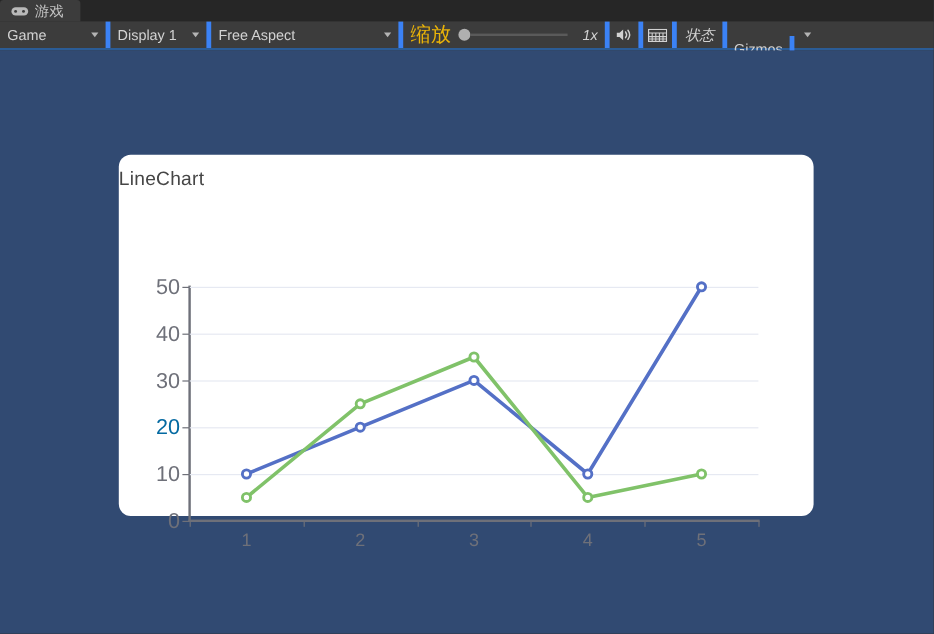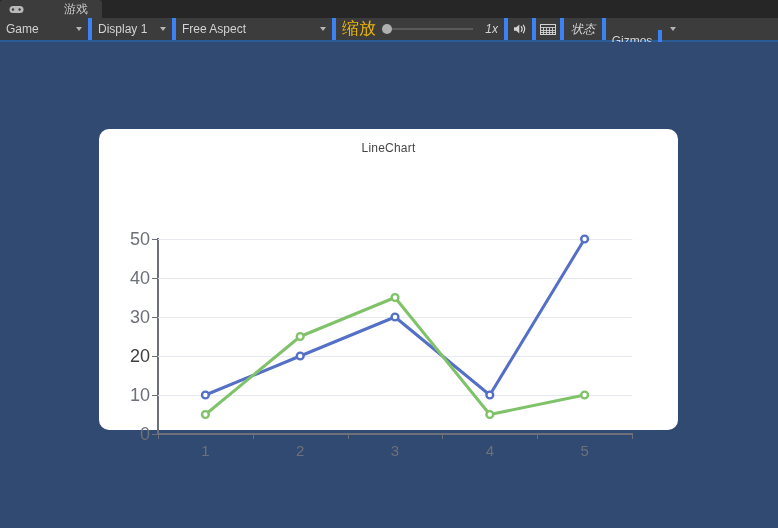--- a/index.html
+++ b/index.html
@@ -43,21 +43,20 @@
     padding: 0 14px 0 9px;
     border-top-left-radius: 3px;
     border-top-right-radius: 3px;
     box-sizing: border-box;
   }
   .tab-label {
     color: #c4c4c4;
     font-size: 12px;
     line-height: 18px;
     white-space: nowrap;
-    margin-left: 35px;
   }
   .gamepad-icon {
     display: inline-block;
     width: 15px;
     height: 9px;
     position: relative;
   }
   .gamepad-icon svg { display: block; }
 
   
@@ -155,22 +154,21 @@
     width: 579px;
     height: 301px;
     background: #ffffff;
     border-radius: 10px;
   }
 
   .chart-title {
     position: absolute;
     left: 0; right: 0;
     top: 12px;
-    text-align: center;
-    font-size: 12px;
+    font-size: 16px;
     color: #464646;
     letter-spacing: 0.2px;
   }
   .gridline {
     position: absolute;
     left: 0;
     width: 100%;
     height: 1px;
     background: #e6e9f2;
   }
@@ -320,21 +318,21 @@
       <div id="chart-decor">
           <div class="y-axis-line" style="background: rgb(110, 112, 121);"></div>
           <div class="x-axis-line" style="background: rgb(110, 112, 121);"></div>
           <div class="y-tick" style="top: 305px; background: rgb(110, 112, 121);"></div>
           <div class="y-label" style="top: 305px; left: 11px; color: rgb(110, 112, 121);">0</div>
           <div class="gridline" style="left: 59px; width: 474px; top: 266px; background: rgb(230, 233, 242);"></div>
           <div class="y-tick" style="top: 266px; background: rgb(110, 112, 121);"></div>
           <div class="y-label" style="top: 266px; left: 11px; color: rgb(110, 112, 121);">10</div>
           <div class="gridline" style="left: 59px; width: 474px; top: 227px; background: rgb(230, 233, 242);"></div>
           <div class="y-tick" style="top: 227px; background: rgb(110, 112, 121);"></div>
-          <div class="y-label" style="top: 227px; left: 11px; color: #404040;">20</div>
+          <div class="y-label" style="top: 227px; left: 11px; color: #0369a1;">20</div>
           <div class="gridline" style="left: 59px; width: 474px; top: 188px; background: rgb(230, 233, 242);"></div>
           <div class="y-tick" style="top: 188px; background: rgb(110, 112, 121);"></div>
           <div class="y-label" style="top: 188px; left: 11px; color: rgb(110, 112, 121);">30</div>
           <div class="gridline" style="left: 59px; width: 474px; top: 149px; background: rgb(230, 233, 242);"></div>
           <div class="y-tick" style="top: 149px; background: rgb(110, 112, 121);"></div>
           <div class="y-label" style="top: 149px; left: 11px; color: rgb(110, 112, 121);">40</div>
           <div class="gridline" style="left: 59px; width: 474px; top: 110px; background: rgb(230, 233, 242);"></div>
           <div class="y-tick" style="top: 110px; background: rgb(110, 112, 121);"></div>
           <div class="y-label" style="top: 110px; left: 11px; color: rgb(110, 112, 121);">50</div>
           <div class="x-tick" style="left: 59px; background: rgb(110, 112, 121);"></div>

